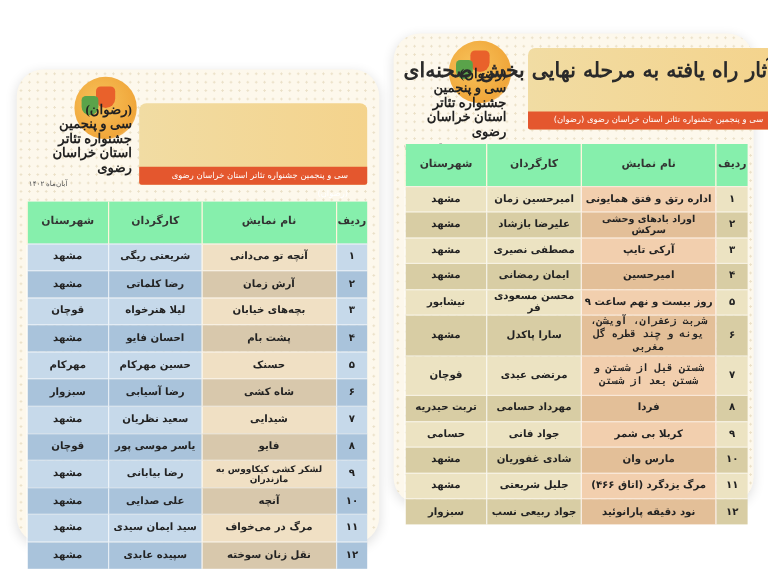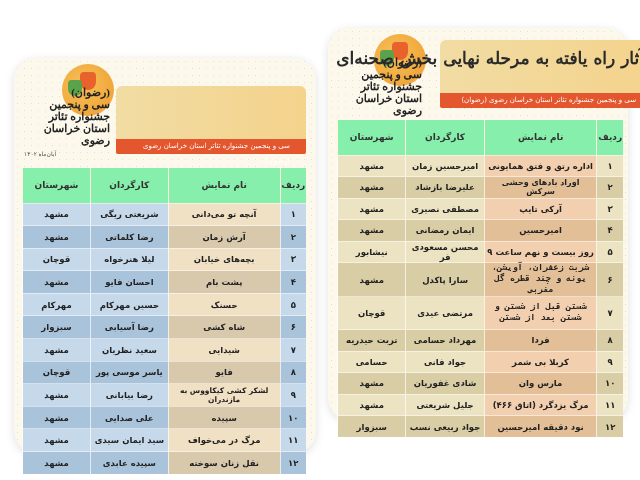--- a/index.html
+++ b/index.html
@@ -175,21 +175,21 @@
         <td class="c-city">قوچان</td>
       </tr>
     <tr>
         <td class="c-row">۹</td>
         <td class="c-name" style="font-size:7.5px">لشکر کشی کیکاووس به مازندران</td>
         <td class="c-dir">رضا بیابانی</td>
         <td class="c-city">مشهد</td>
       </tr>
     <tr>
         <td class="c-row">۱۰</td>
-        <td class="c-name">سپیده</td>
+        <td class="c-name">آنچه</td>
         <td class="c-dir">علی صدایی</td>
         <td class="c-city">مشهد</td>
       </tr>
     <tr>
         <td class="c-row">۱۱</td>
         <td class="c-name">مرگ در می‌خواف</td>
         <td class="c-dir">سید ایمان سیدی</td>
         <td class="c-city">مشهد</td>
       </tr>
     <tr>
@@ -290,18 +290,18 @@
         <td class="c-city">مشهد</td>
       </tr>
     <tr>
         <td class="c-row">۱۱</td>
         <td class="c-name">مرگ یزدگرد (اتاق ۴۶۶)</td>
         <td class="c-dir">جلیل شریعتی</td>
         <td class="c-city">مشهد</td>
       </tr>
     <tr>
         <td class="c-row">۱۲</td>
-        <td class="c-name">نود دقیقه امیرحسین</td>
+        <td class="c-name">نود دقیقه پارانوئید</td>
         <td class="c-dir">جواد ربیعی نسب</td>
         <td class="c-city">سبزوار</td>
       </tr>
   </tbody>
 </table>
 
 </body></html>

